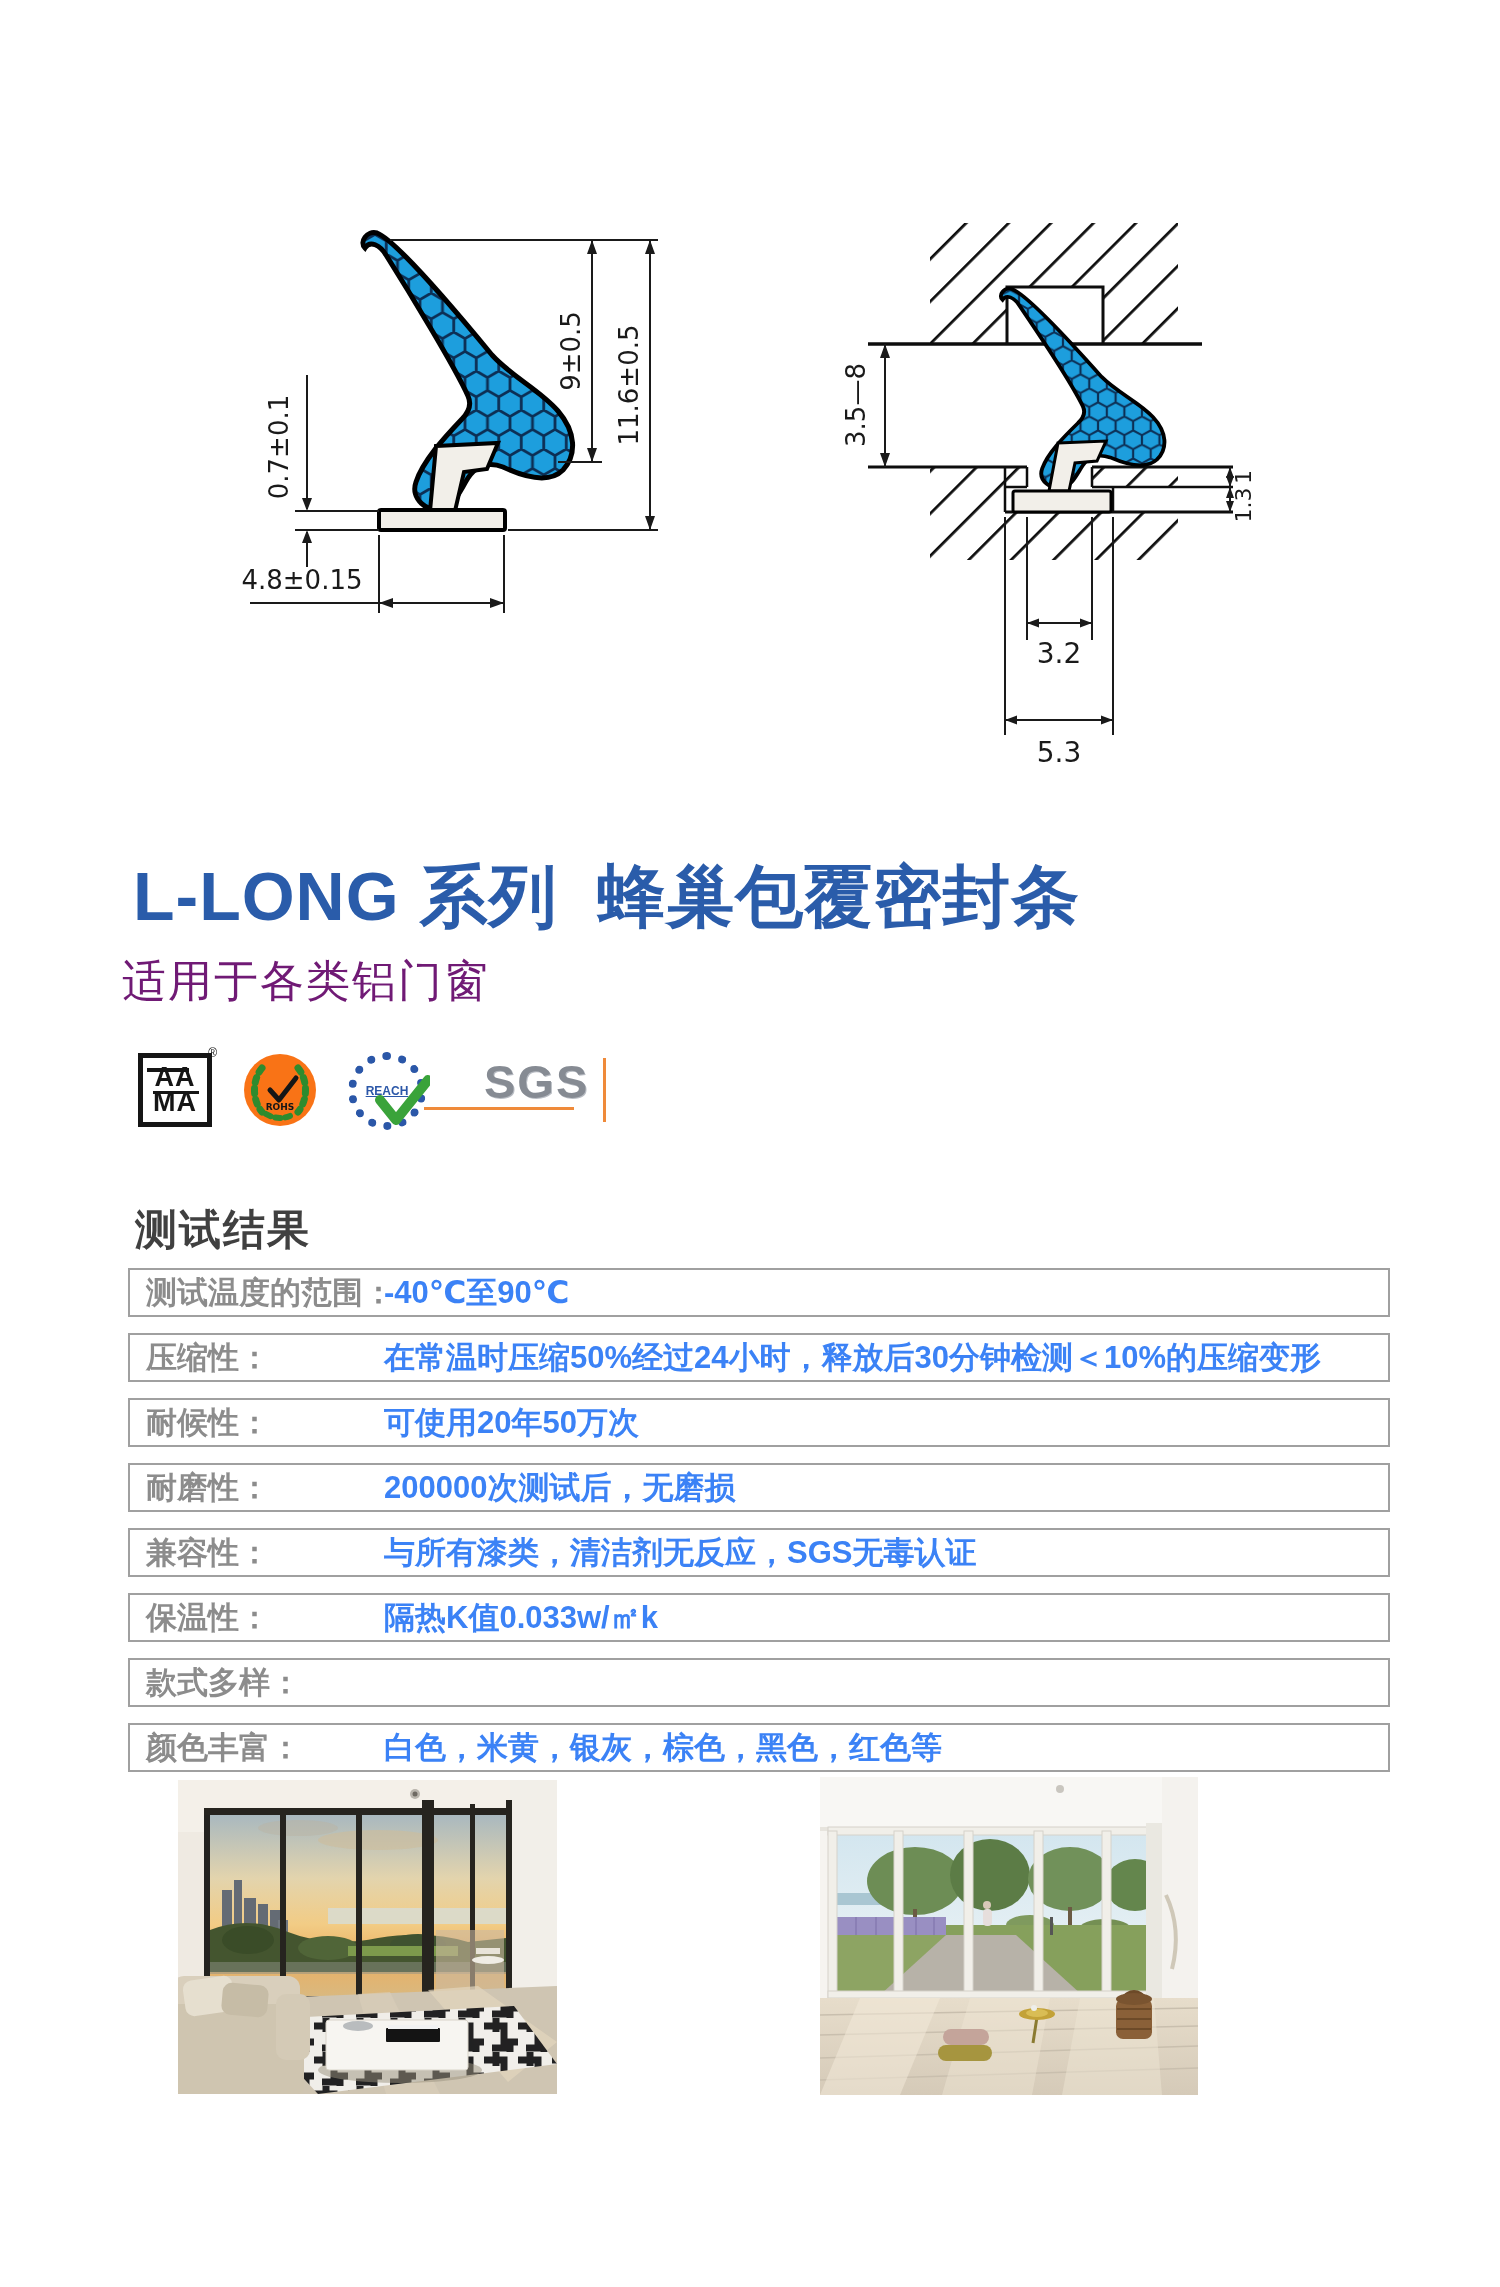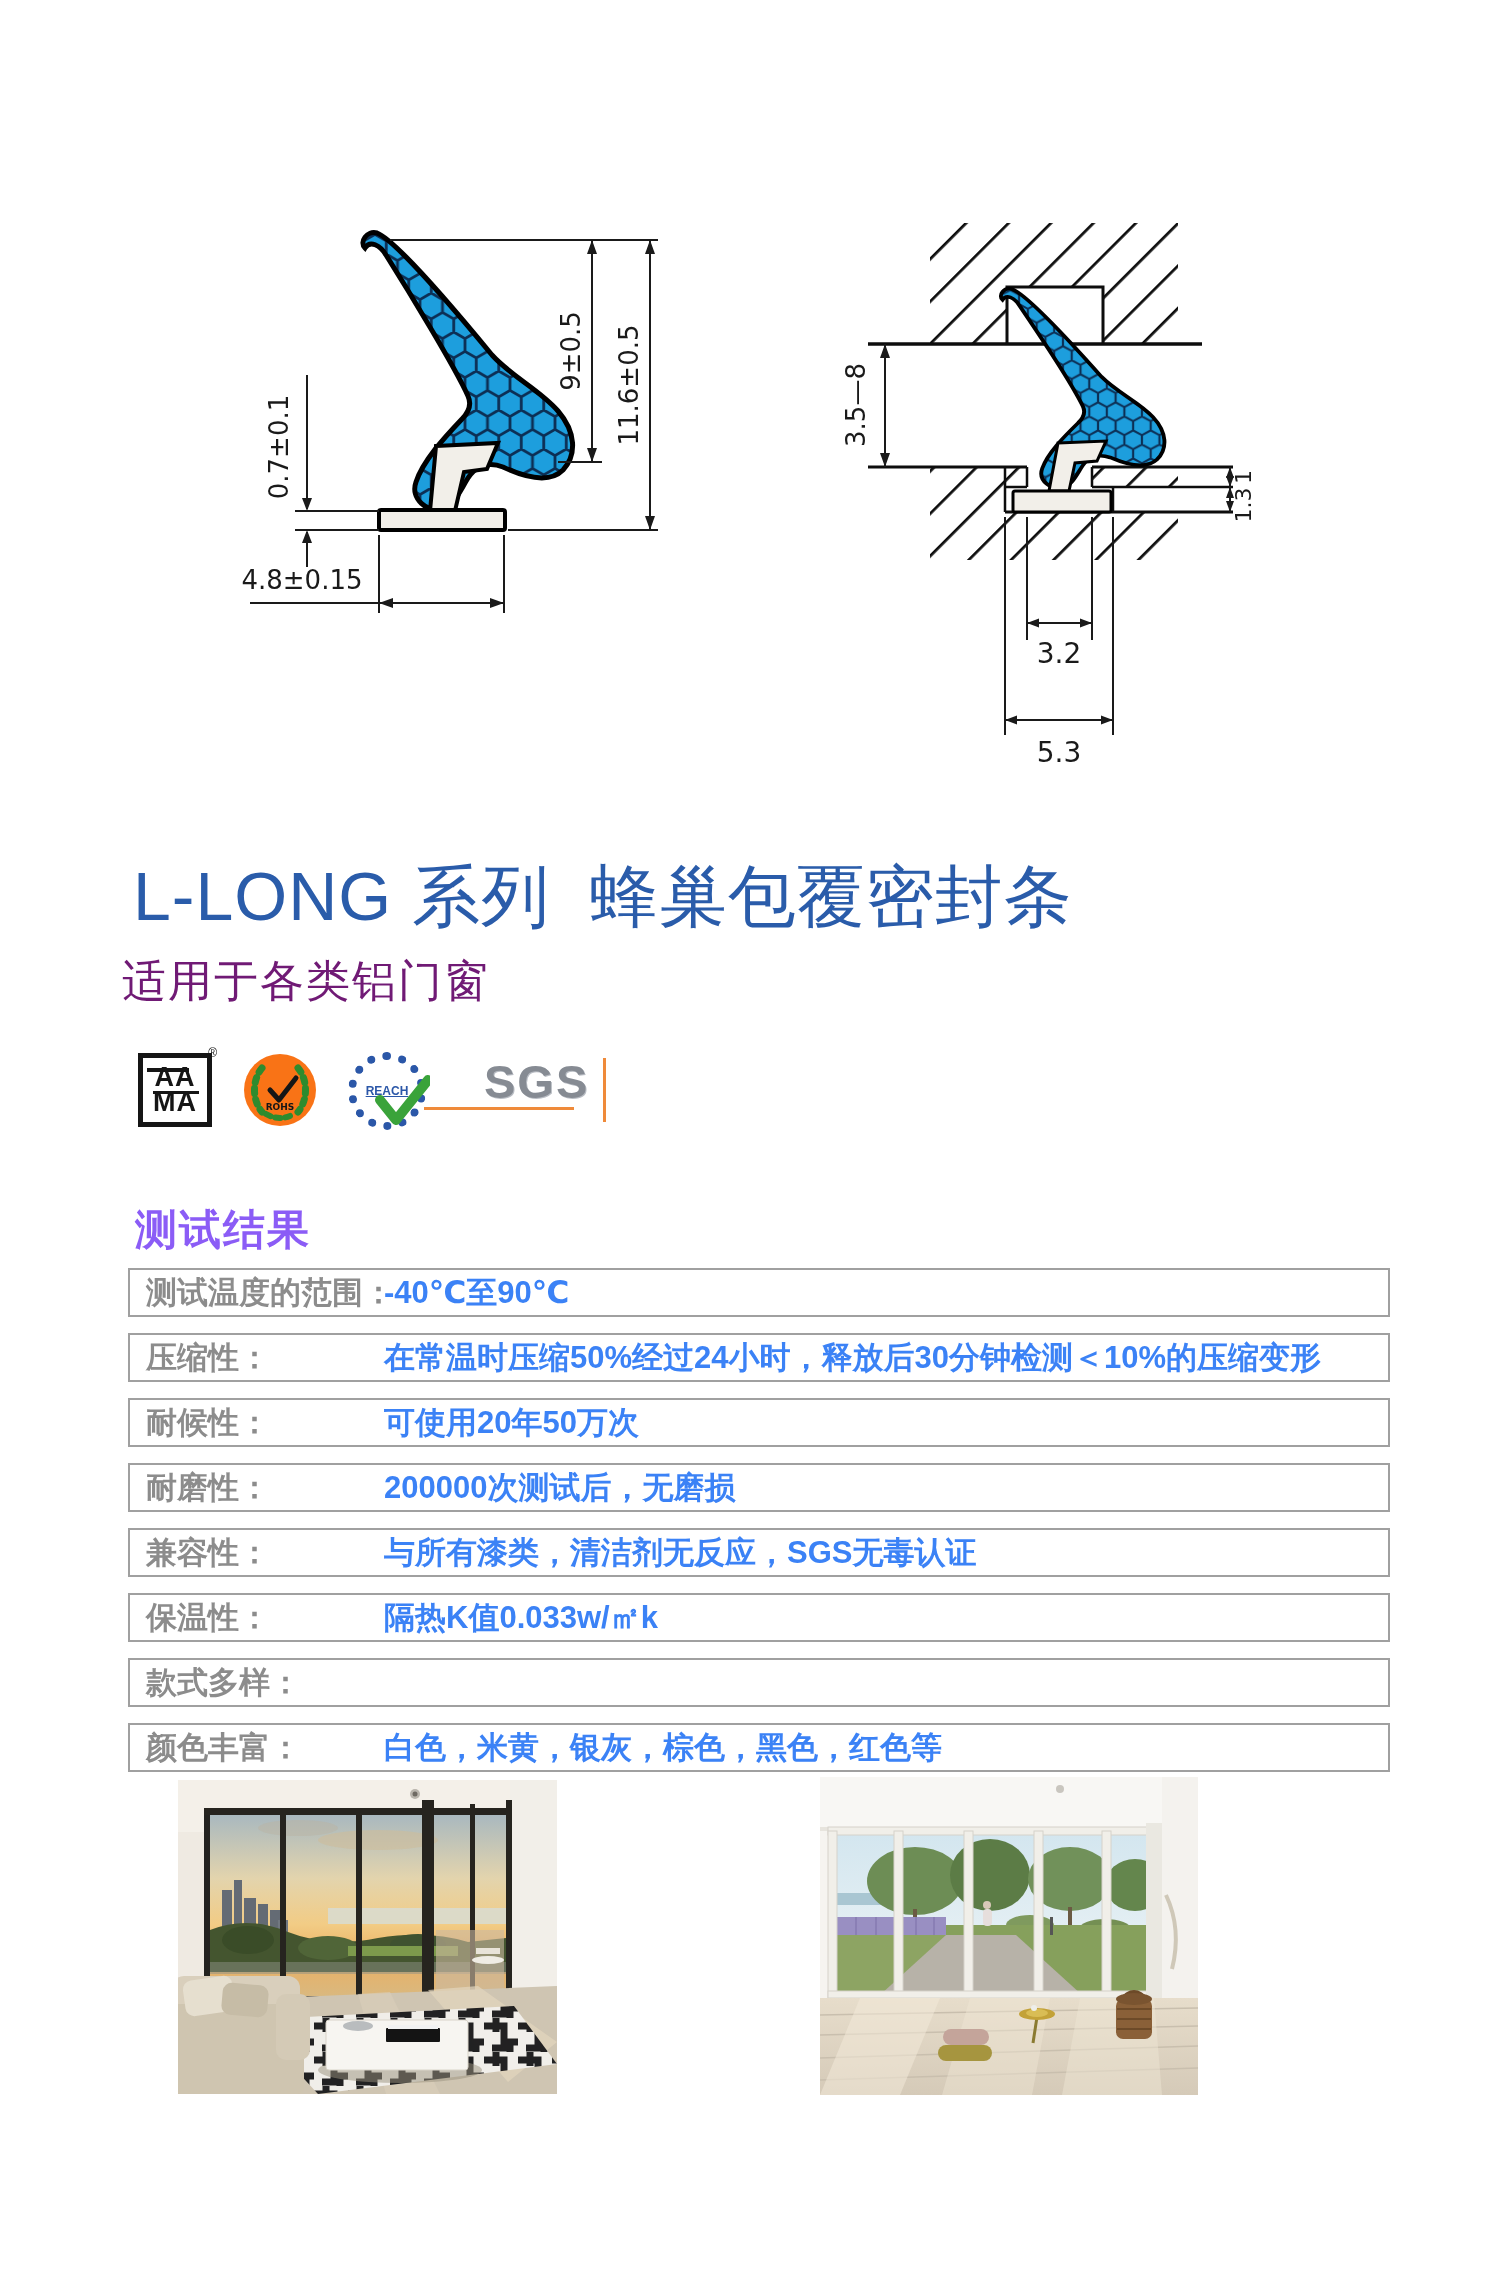--- a/index.html
+++ b/index.html
@@ -3,42 +3,42 @@
 <meta charset="utf-8">
 <style>
   html,body{margin:0;padding:0;background:#ffffff;}
   .page{position:relative;width:1500px;height:2287px;background:#ffffff;overflow:hidden;
         font-family:"Liberation Sans","DejaVu Sans",sans-serif;}
   .abs{position:absolute;}
   
   .diag-left{left:240px;top:215px;}
   .diag-right{left:845px;top:215px;}
   
-  .title{left:133px;top:852px;font-size:68px;font-weight:400;color:#2a5caa;letter-spacing:1px;white-space:pre;}
+  .title{left:133px;top:852px;font-size:68px;font-weight:700;color:#2a5caa;letter-spacing:1px;white-space:pre;}
   .subtitle{left:122px;top:952px;font-size:44px;font-weight:400;color:#701a75;letter-spacing:2px;}
   
   .logos{left:138px;top:1050px;display:flex;align-items:center;gap:32px;height:80px;}
   .logo-aama{position:relative;width:64px;height:64px;border:5px solid #151515;display:flex;flex-direction:column;
              align-items:center;justify-content:center;background:#fff;}
   .logo-aama .ln{font-weight:900;font-size:27px;line-height:25px;color:#151515;letter-spacing:1px;}
   .logo-aama .bar1{position:absolute;left:4px;top:10px;width:42px;height:4px;background:#151515;}
   .logo-aama .bar2{position:absolute;left:10px;top:33px;width:46px;height:3px;background:#151515;}
   .logo-aama .reg{position:absolute;right:-10px;top:-12px;font-size:12px;color:#151515;}
   .logo-rohs{position:relative;width:72px;height:72px;border-radius:50%;background:#f97316;text-align:center;}
   .logo-reach{position:relative;width:76px;height:76px;}
   .reach-ring{position:absolute;left:0;top:0;width:62px;height:62px;border-radius:50%;border:8px dotted #2b57a8;
               background:#fff;display:flex;align-items:center;justify-content:center;}
   .reach-word{font-size:12px;font-weight:700;color:#2b57a8;letter-spacing:0;text-decoration:underline;}
   .logo-sgs{position:relative;height:64px;width:150px;}
   .sgs-word{position:absolute;left:28px;top:-4px;font-size:47px;font-weight:700;color:#868b93;letter-spacing:2px;
             text-shadow:1px 1px 0 #b9bdc4;}
   .sgs-h{position:absolute;left:-32px;bottom:12px;width:150px;height:3px;background:#ef8a3a;}
   .sgs-v{position:absolute;right:0px;top:0px;width:3px;height:64px;background:#ef8a3a;}
   
-  .section-heading{left:135px;top:1202px;font-size:42px;font-weight:700;color:#8b5cf6;letter-spacing:2px;}
+  .section-heading{left:135px;top:1202px;font-size:42px;font-weight:700;color:#404040;letter-spacing:2px;}
   .results-table{left:128px;top:1268px;width:1262px;border-radius:22px;}
   .trow{box-sizing:border-box;border:2px solid #a0a0a0;height:49px;margin-top:16px;display:flex;align-items:center;
         background:#fff;}
   .trow:first-child{margin-top:0;}
   .tlabel{box-sizing:border-box;width:254px;padding-left:16px;font-size:31px;font-weight:700;color:#8c8c8c;white-space:nowrap;}
   .tvalue{flex:1;font-size:31px;font-weight:700;color:#3b82f6;white-space:nowrap;}
   
   .photo-left{left:178px;top:1780px;}
   .photo-right{left:820px;top:1777px;}
   svg text{font-family:"DejaVu Sans","Liberation Sans",sans-serif;}

